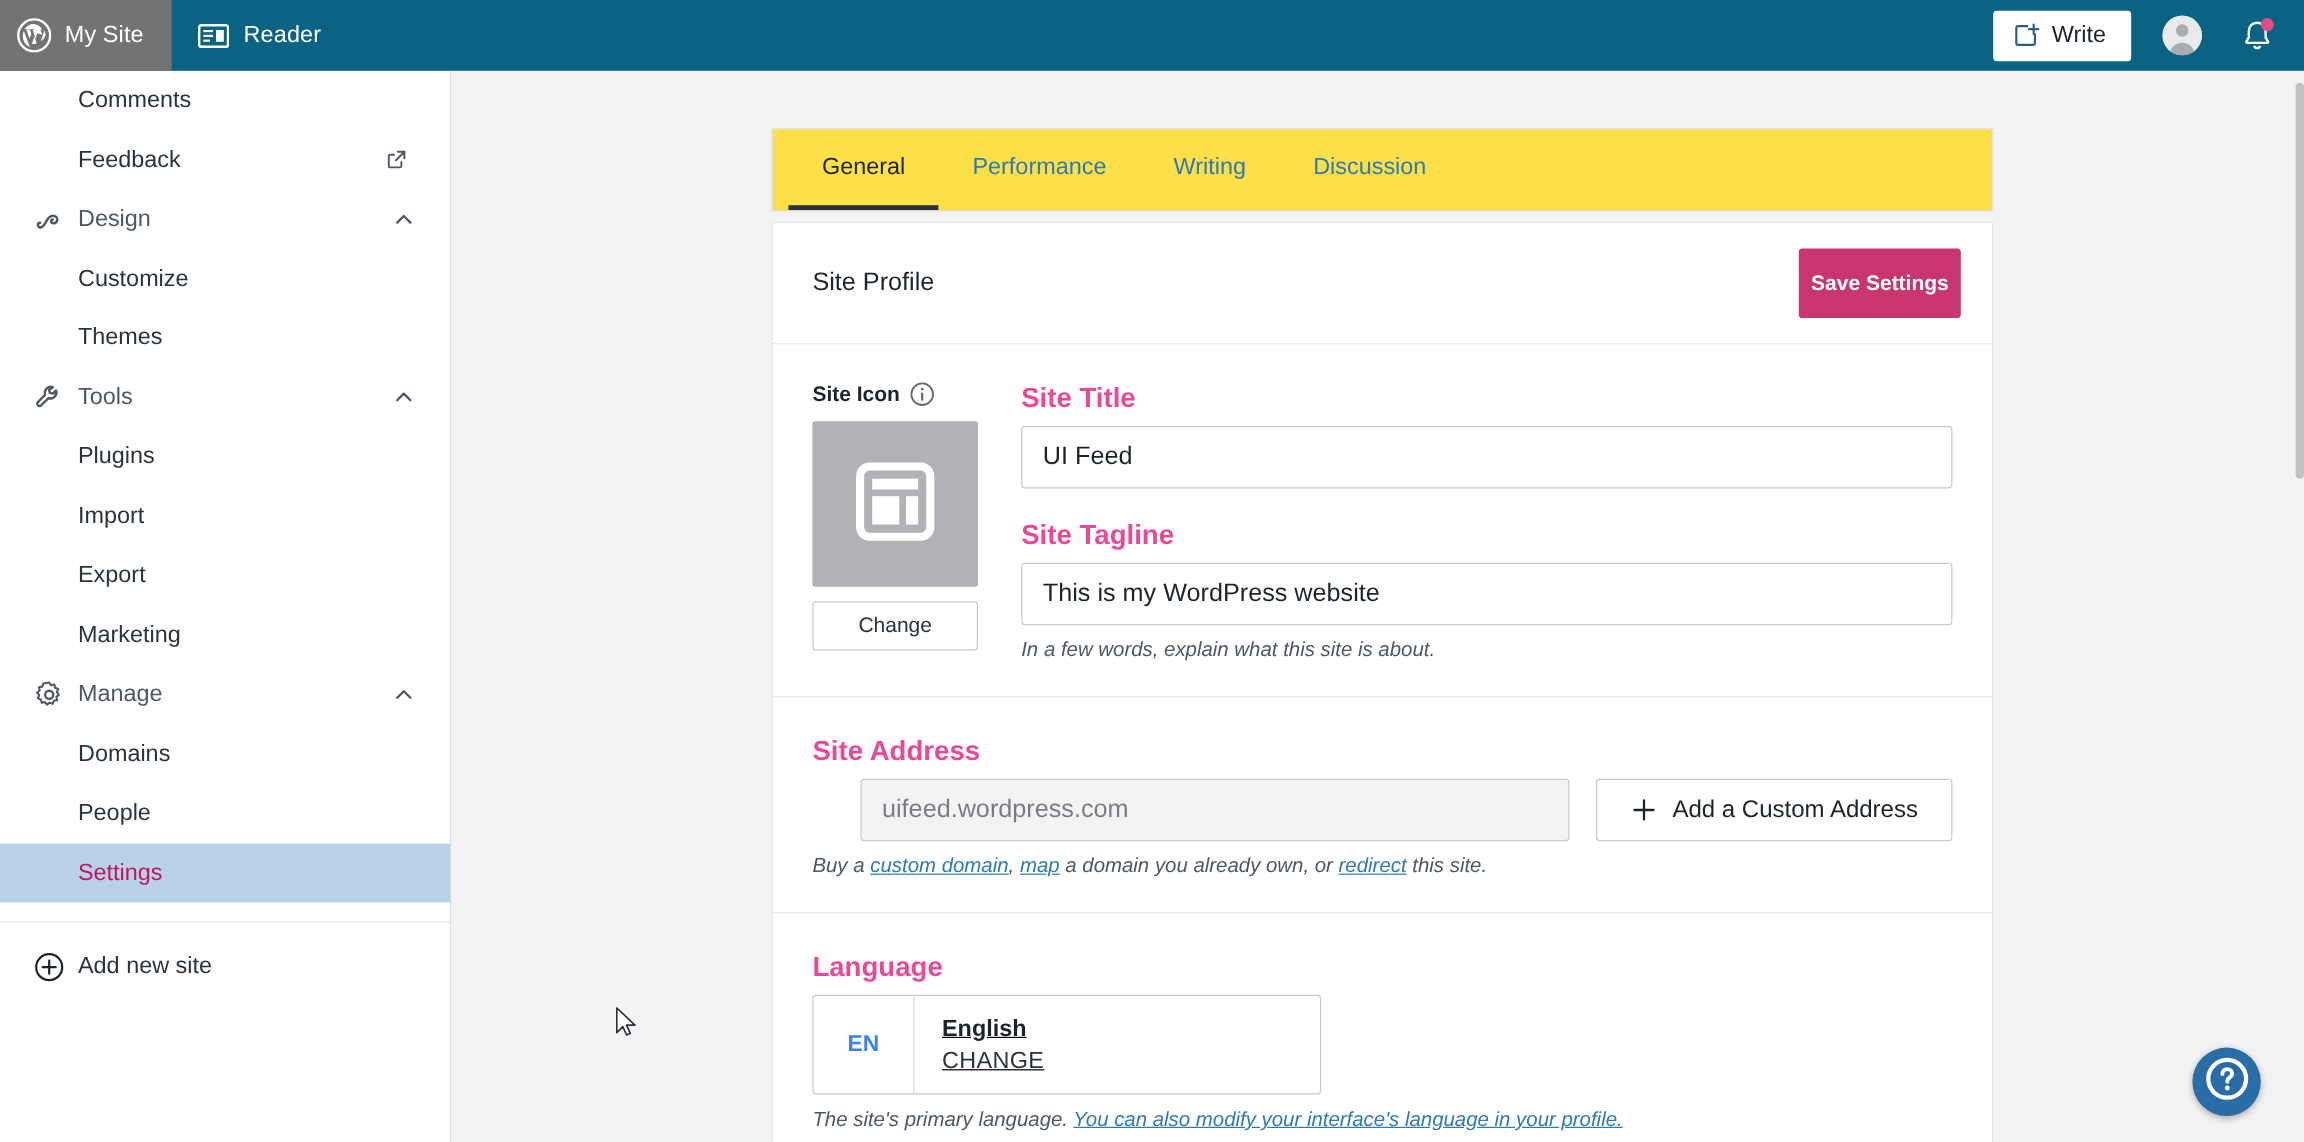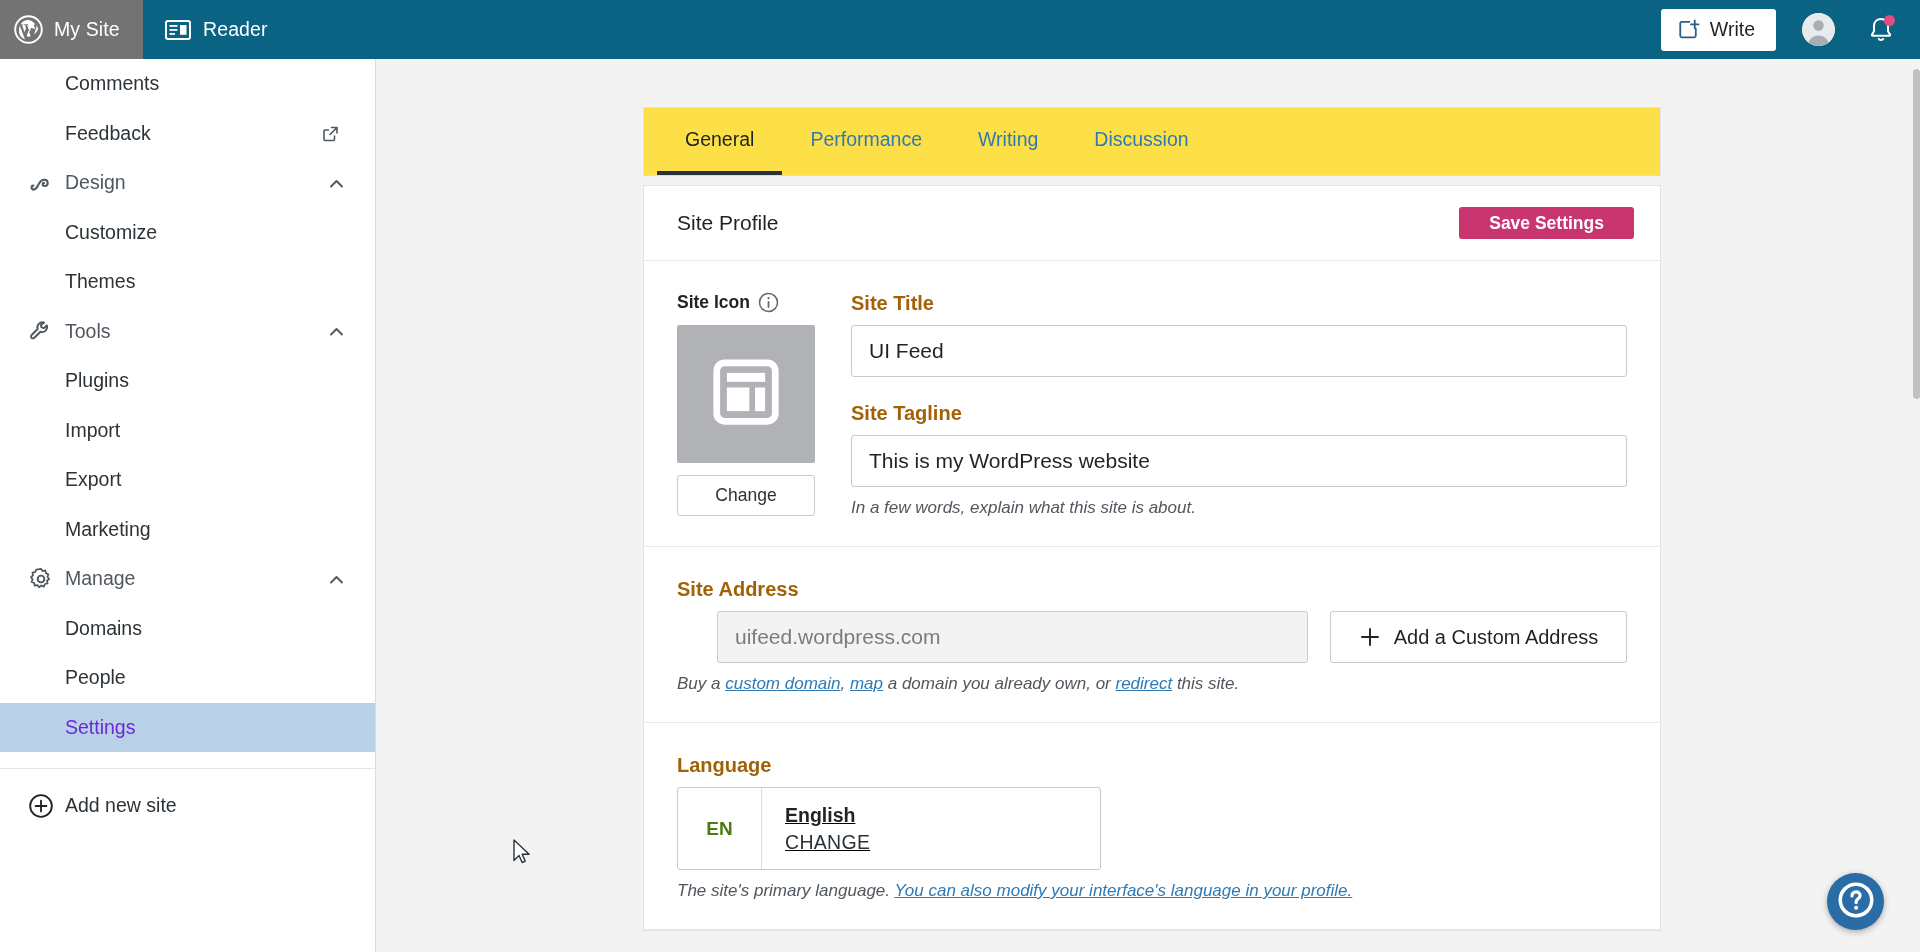--- a/index.html
+++ b/index.html
@@ -74,21 +74,21 @@
     width: 29px; height: 29px; flex: 0 0 29px;
     margin-right: 10px;
     display: flex; align-items: center; justify-content: center;
   }
   .nav-item.sub { padding-left: 65px; }
   .nav-item.section { color: #50575e; font-size: 19.5px; }
   .nav-item.section .nav-text { font-weight: 400; color: #50575e; }
   .nav-item.selected {
     background: #b9d1e8;
   }
-  .nav-item.selected .nav-text { color: #6d28d9; }
+  .nav-item.selected .nav-text { color: #be185d; }
   .chev {
     position: absolute; right: 30px; top: 50%;
     transform: translateY(-50%);
     width: 17px; height: 17px;
   }
   .ext-ico { position: absolute; right: 36px; top: 50%; transform: translateY(-50%); width: 17px; height: 17px; }
   .sidebar-divider { height: 1px; background: #e2e4e7; margin: 16px 0 12px 0; }
   .nav-text { white-space: nowrap; }
 
   
@@ -126,21 +126,21 @@
   }
   .card-head {
     display: flex; align-items: center; justify-content: space-between;
     padding: 21px 26px 21px 33px;
     border-bottom: 1px solid #e7e8ea;
   }
   .card-title { font-size: 21px; color: #1d2327; }
   .save-btn {
     background: #c9356e; color: #fff;
     border: none; border-radius: 3px;
-    height: 32px; padding: 0 30px;
+    height: 58px; padding: 0 10px;
     font-size: 17.5px; font-weight: 600;
     font-family: inherit; cursor: pointer;
   }
 
   .section-block { padding: 31px 33px 28px 33px; border-bottom: 1px solid #e7e8ea; }
   .profile-row { display: flex; gap: 36px; }
 
   .icon-col { width: 138px; flex: 0 0 138px; }
   .lbl {
     font-size: 17.5px; font-weight: 700; color: #1d2327;
@@ -154,21 +154,21 @@
   }
   .change-btn {
     margin-top: 12px;
     width: 138px; height: 41px;
     background: #fff; border: 1px solid #c7c9cb;
     border-radius: 3px; font-size: 17.5px; color: #2c3338;
     font-family: inherit; cursor: pointer;
   }
 
   .fields-col { flex: 1 1 auto; }
-  .fieldlabel { font-size: 20px; font-weight: 700; color: #a16207; margin-bottom: 10px; }
+  .fieldlabel { font-size: 23px; font-weight: 700; color: #ec4899; margin-bottom: 10px; }
   .txt-input {
     width: 100%; height: 52px;
     border: 1px solid #c7c9cb; border-radius: 3px;
     padding: 0 17px; font-size: 21px; color: #1d2327;
     font-family: inherit; background: #fff;
   }
   .txt-input::placeholder { color: #787c82; }
   .txt-input:disabled { background: #f3f3f4; color: #8c8f94; }
   .helptext {
     font-size: 17px; font-style: italic; color: #50575e;
@@ -189,21 +189,21 @@
 
   .lang-box {
     width: 424px; height: 83px;
     border: 1px solid #c7c9cb; border-radius: 3px;
     display: flex; align-items: stretch; background: #fff;
     cursor: pointer;
   }
   .lang-code {
     width: 84px; flex: 0 0 84px;
     display: flex; align-items: center; justify-content: center;
-    font-size: 19px; font-weight: 700; color: #4d7c0f;
+    font-size: 19px; font-weight: 700; color: #3b82f6;
     border-right: 1px solid #dcdcde;
   }
   .lang-txt { display: flex; flex-direction: column; justify-content: center; padding-left: 23px; gap: 4px; text-decoration: underline; }
   .lang-name { font-size: 19.5px; font-weight: 700; color: #1d2327; }
   .lang-change { font-size: 19.5px; color: #2c3338; letter-spacing: .3px; }
 
   
   .help-fab {
     position: absolute; right: 36px; bottom: 22px;
     width: 57px; height: 57px; border-radius: 50%;

